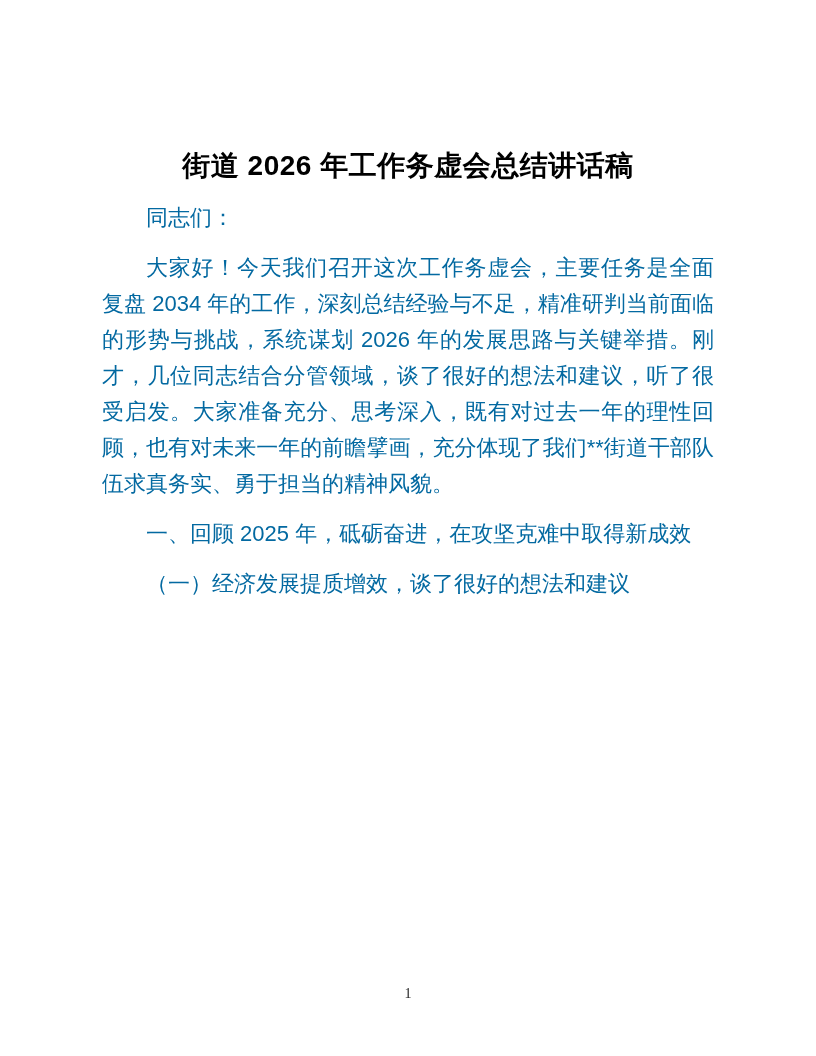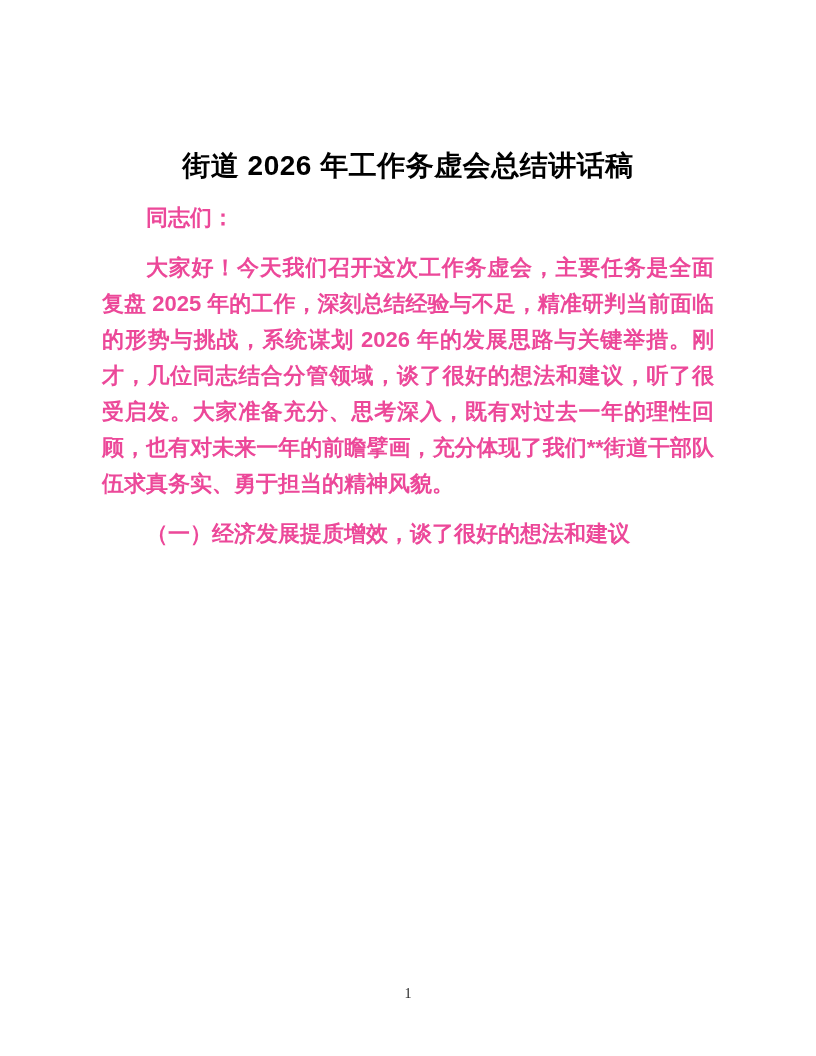--- a/index.html
+++ b/index.html
@@ -24,25 +24,25 @@
     font-size: 28px;
     line-height: 40px;
     font-weight: 700;
     text-align: center;
     letter-spacing: 0.5px;
   }
   .para {
     margin: 14px 0 0 0;
     font-size: 22px;
     line-height: 36px;
-    font-weight: 700;
+    font-weight: 400;
     text-align: justify;
     text-indent: 2em;
     word-break: break-all;
-    color: #ec4899;
+    color: #0369a1;
   }
   .footer {
     position: absolute;
     top: 984px;
     left: 0;
     width: 816px;
     text-align: center;
   }
   .page-num {
     font-family: "Liberation Serif", serif;
@@ -50,19 +50,20 @@
     color: #222222;
   }
 </style>
 </head>
 <body>
 
 <div class="page">
   <div class="content">
     <h1 class="doc-title">街道 2026 年工作务虚会总结讲话稿</h1>
     <p class="para">同志们：</p>
-    <p class="para">大家好！今天我们召开这次工作务虚会，主要任务是全面复盘 2025 年的工作，深刻总结经验与不足，精准研判当前面临的形势与挑战，系统谋划 2026 年的发展思路与关键举措。刚才，几位同志结合分管领域，谈了很好的想法和建议，听了很受启发。大家准备充分、思考深入，既有对过去一年的理性回顾，也有对未来一年的前瞻擘画，充分体现了我们**街道干部队伍求真务实、勇于担当的精神风貌。</p>
+    <p class="para">大家好！今天我们召开这次工作务虚会，主要任务是全面复盘 2034 年的工作，深刻总结经验与不足，精准研判当前面临的形势与挑战，系统谋划 2026 年的发展思路与关键举措。刚才，几位同志结合分管领域，谈了很好的想法和建议，听了很受启发。大家准备充分、思考深入，既有对过去一年的理性回顾，也有对未来一年的前瞻擘画，充分体现了我们**街道干部队伍求真务实、勇于担当的精神风貌。</p>
+    <p class="para">一、回顾 2025 年，砥砺奋进，在攻坚克难中取得新成效</p>
     <p class="para">（一）经济发展提质增效，谈了很好的想法和建议</p>
   </div>
   <div class="footer">
     <span class="page-num">1</span>
   </div>
 </div>
 
 </body></html>

